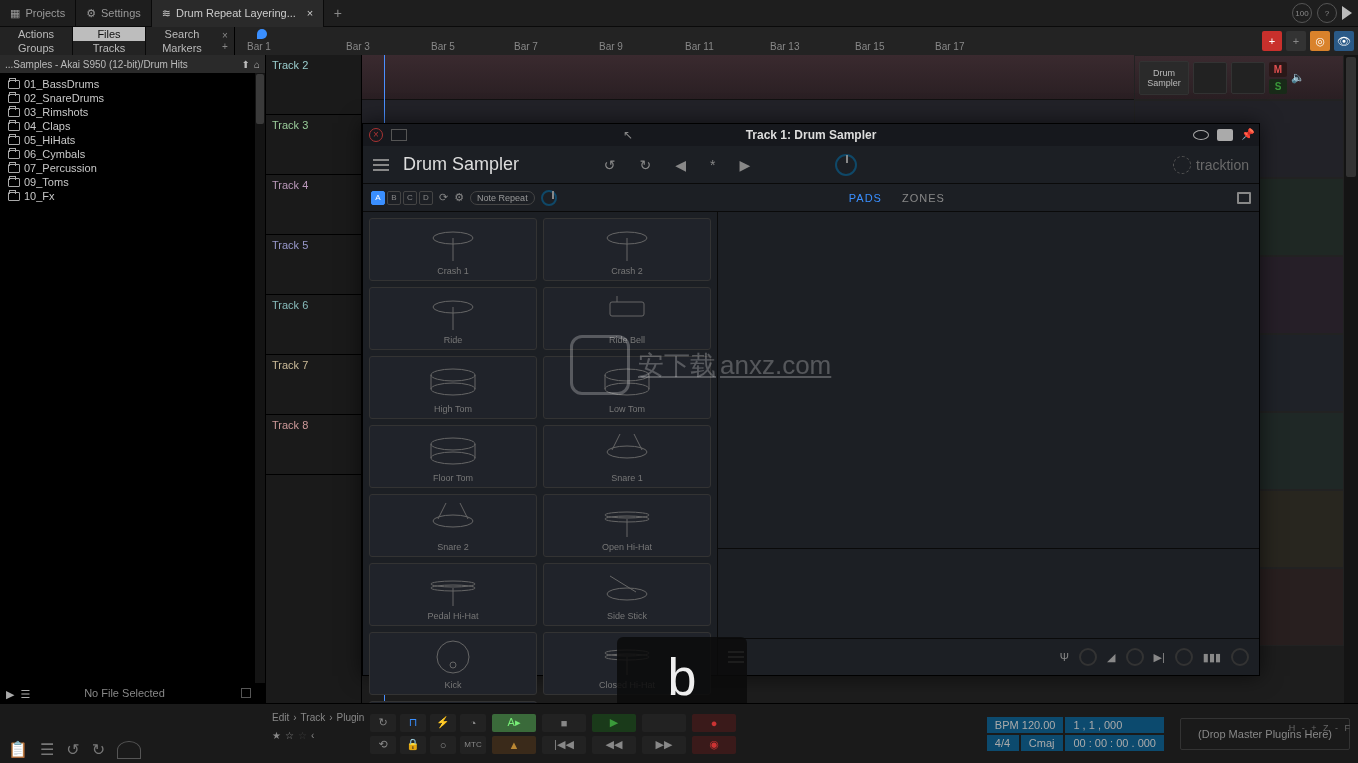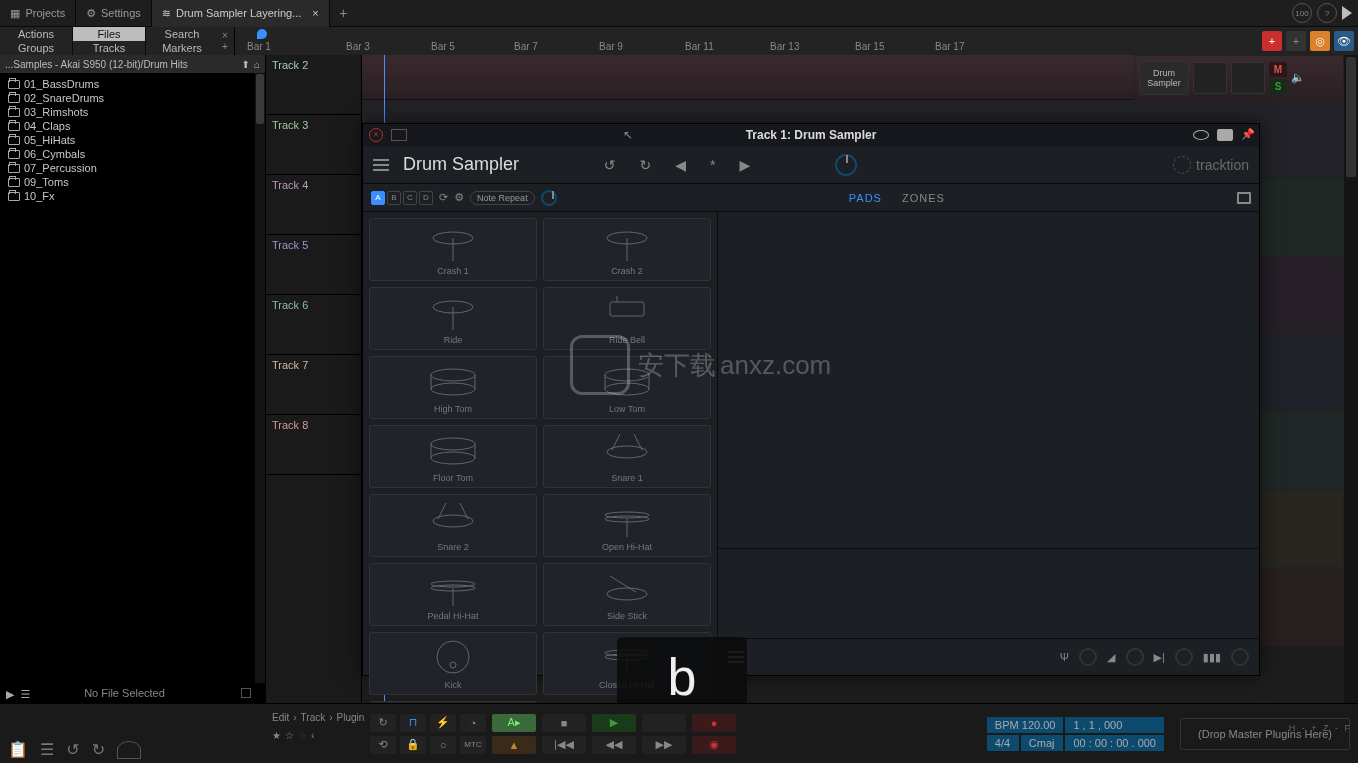--- a/index.html
+++ b/index.html
@@ -125,21 +125,21 @@
 .pad svg{stroke:#666;fill:none;stroke-width:1;}
 
 .right-pane{flex:1;display:flex;flex-direction:column;border-left:1px solid #0a0a0a;}
 .rp-top{flex:1;border-bottom:1px solid #0a0a0a;}
 .rp-mid{height:90px;border-bottom:1px solid #0a0a0a;}
 .rp-ctrl{height:36px;display:flex;align-items:center;padding:0 10px;gap:10px;}
 .rp-ctrl .sp{flex:1;}
 .ctl-knob{width:18px;height:18px;border:2px solid #333;border-radius:50%;}
 
 
-.watermark{position:absolute;left:570px;top:335px;color:rgba(255,255,255,.25);font-size:26px;pointer-events:none;display:flex;align-items:center;gap:8px;}
+.watermark{position:absolute;left:570px;top:335px;color:rgba(255,255,255,.25);font-size:26px;pointer-events:none;display:flex;align-items:center;gap:8px;text-decoration:underline;}
 .wm-badge{width:60px;height:60px;border:3px solid rgba(255,255,255,.25);border-radius:12px;}
 .bigb{position:absolute;left:617px;top:637px;width:130px;height:80px;background:rgba(10,10,10,.85);border-radius:6px;display:flex;align-items:center;justify-content:center;font-size:52px;color:#eee;}
 .filehorse{position:absolute;left:30px;bottom:35px;color:rgba(200,200,200,.3);font-size:22px;font-style:italic;}
 
 
 .bottom{position:absolute;left:0;right:0;bottom:0;height:60px;background:#1a1a1a;border-top:1px solid #000;display:flex;}
 .bot-left{width:266px;display:flex;align-items:flex-end;padding:4px 8px;gap:12px;}
 .bot-left .ic{color:#777;font-size:16px;cursor:pointer;}
 .wavy{width:24px;height:18px;border:1px solid #555;border-radius:50% 50% 0 0;}
 .bot-crumb{width:96px;padding:4px 6px;font-size:10px;color:#888;}
@@ -169,21 +169,21 @@
   <div class="tab">
       <span>▦</span>
       <span>Projects</span>
     </div>
   <div class="tab">
       <span>⚙</span>
       <span>Settings</span>
     </div>
   <div class="tab active">
       <span>≋</span>
-      <span>Drum Sampler Layering...</span>
+      <span>Drum Repeat Layering...</span>
       <span style="margin-left:6px;">×</span>
     </div>
   <div class="add">+</div>
   <div class="right">
     <div class="ring">100</div>
     <div class="ring">?</div>
     <div>
         <div class="play-tri"></div>
       </div>
   </div>

